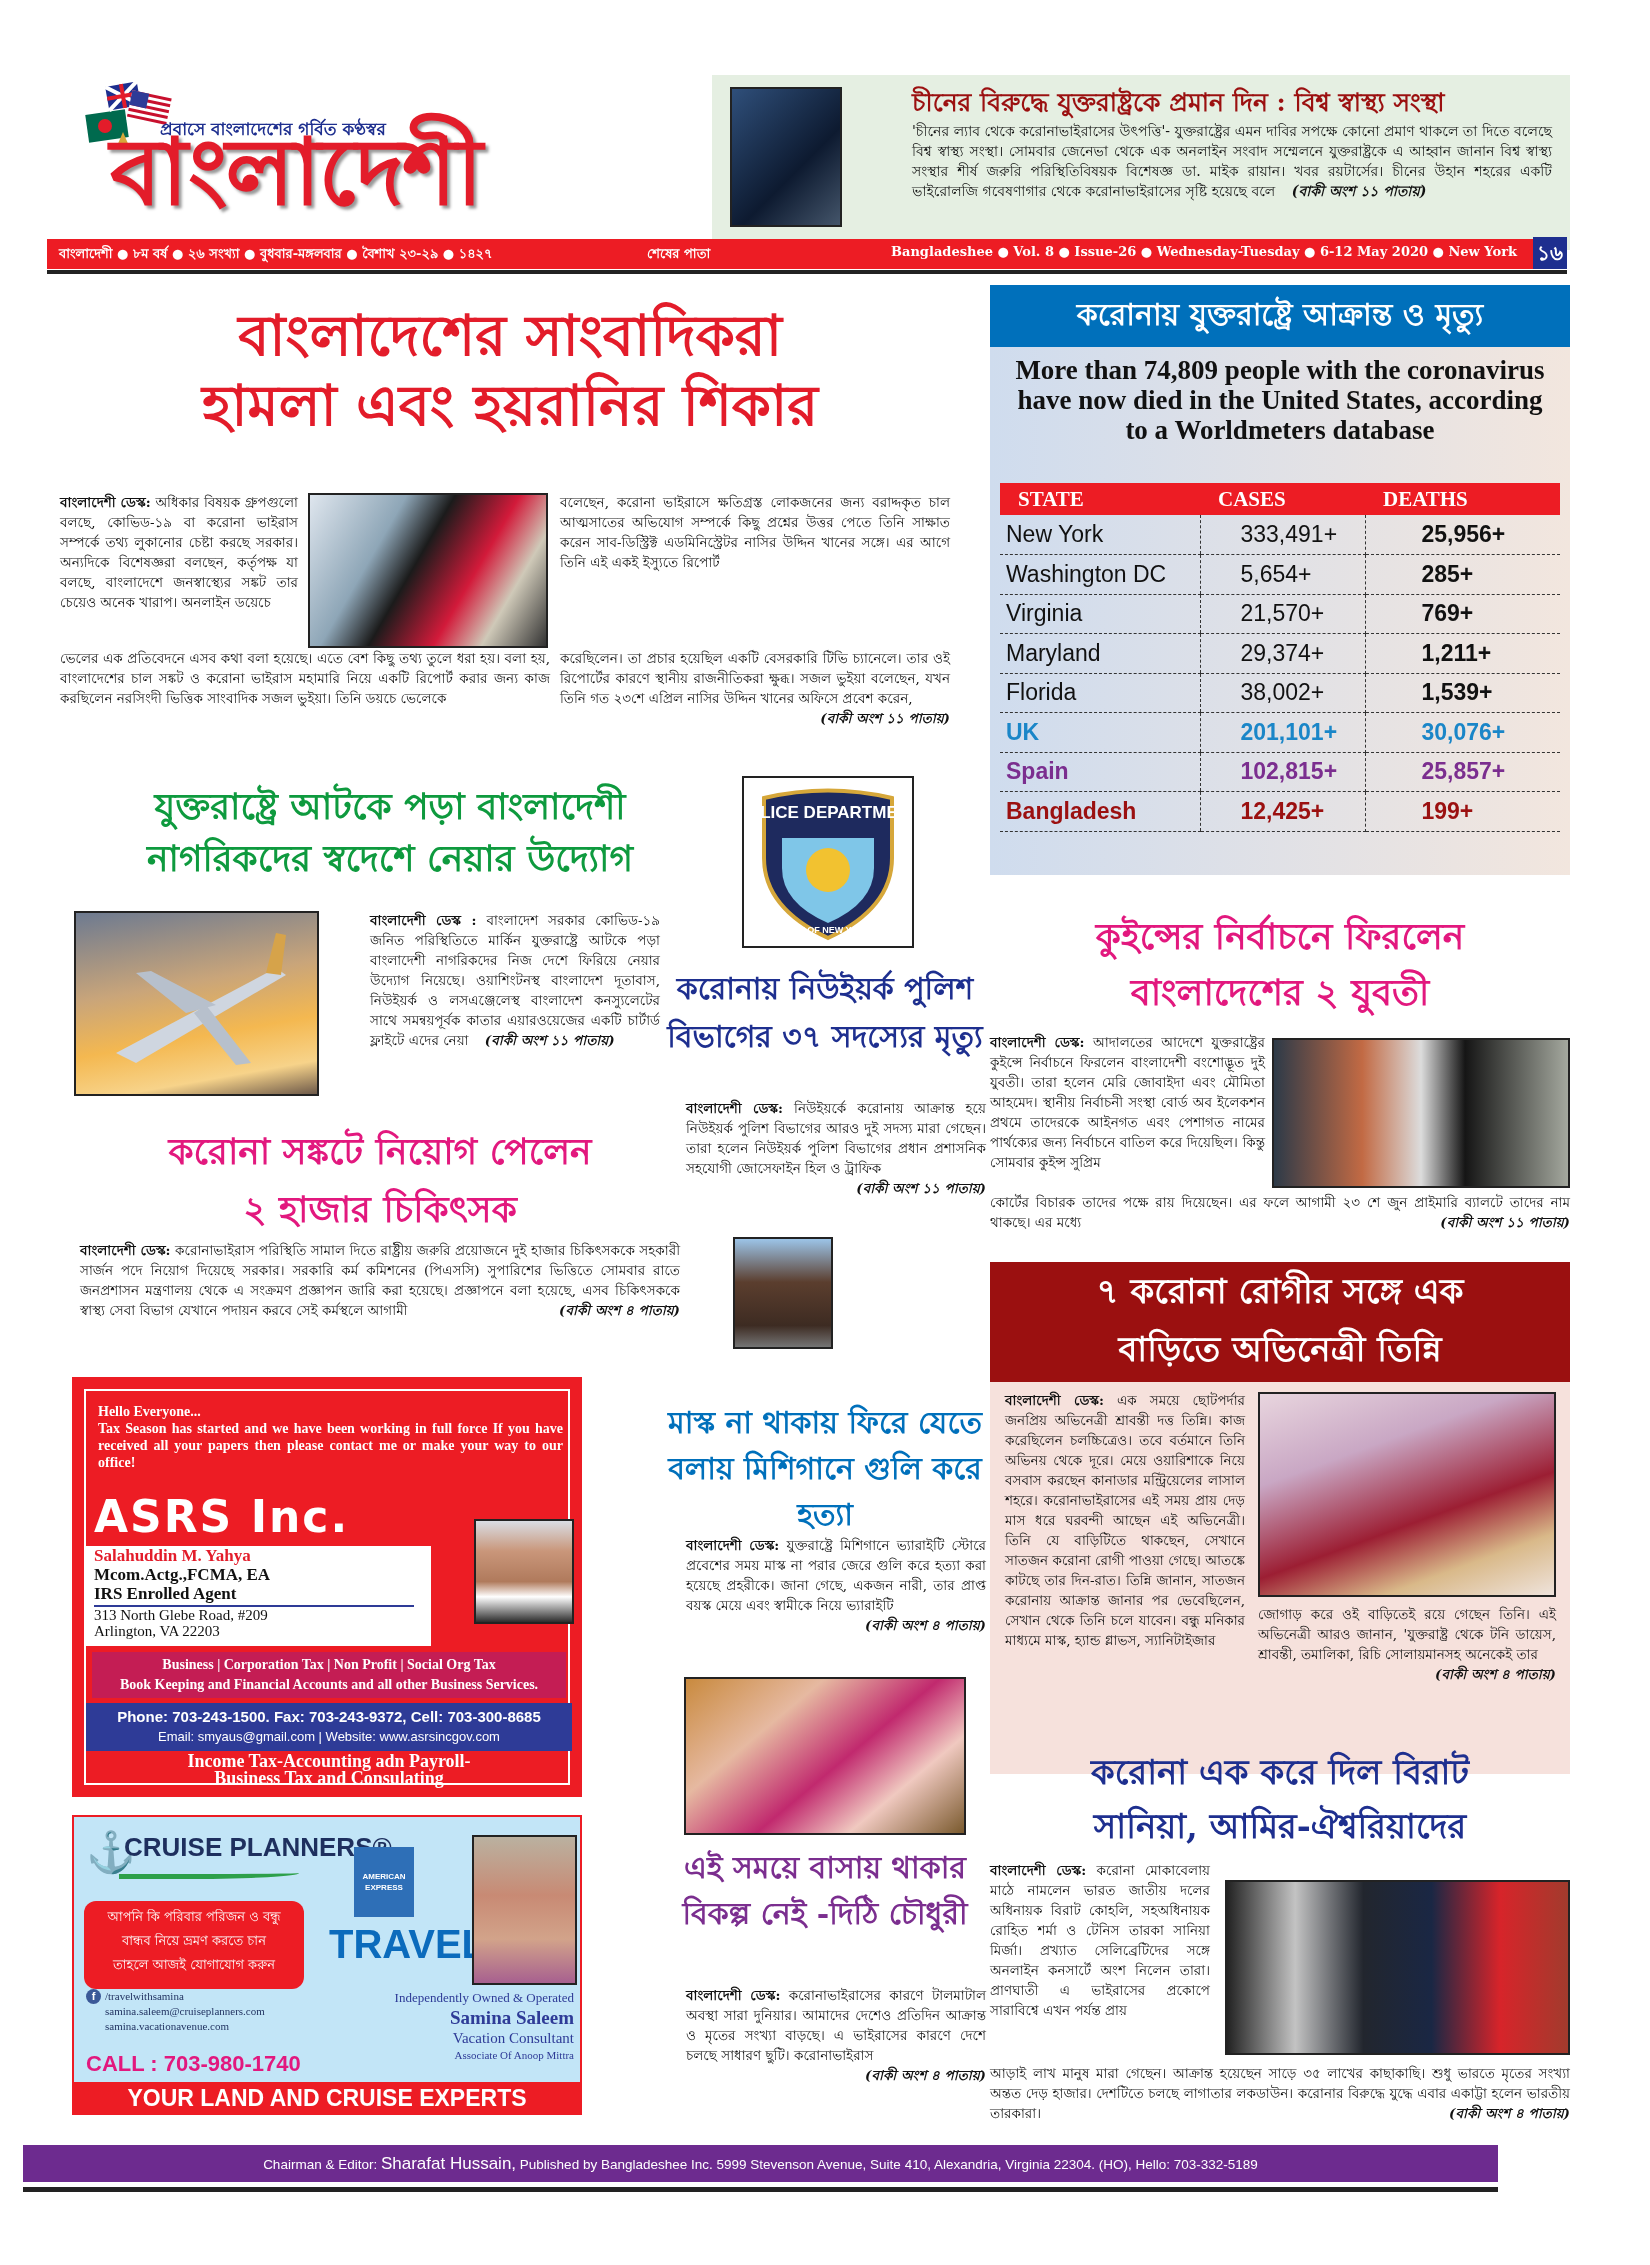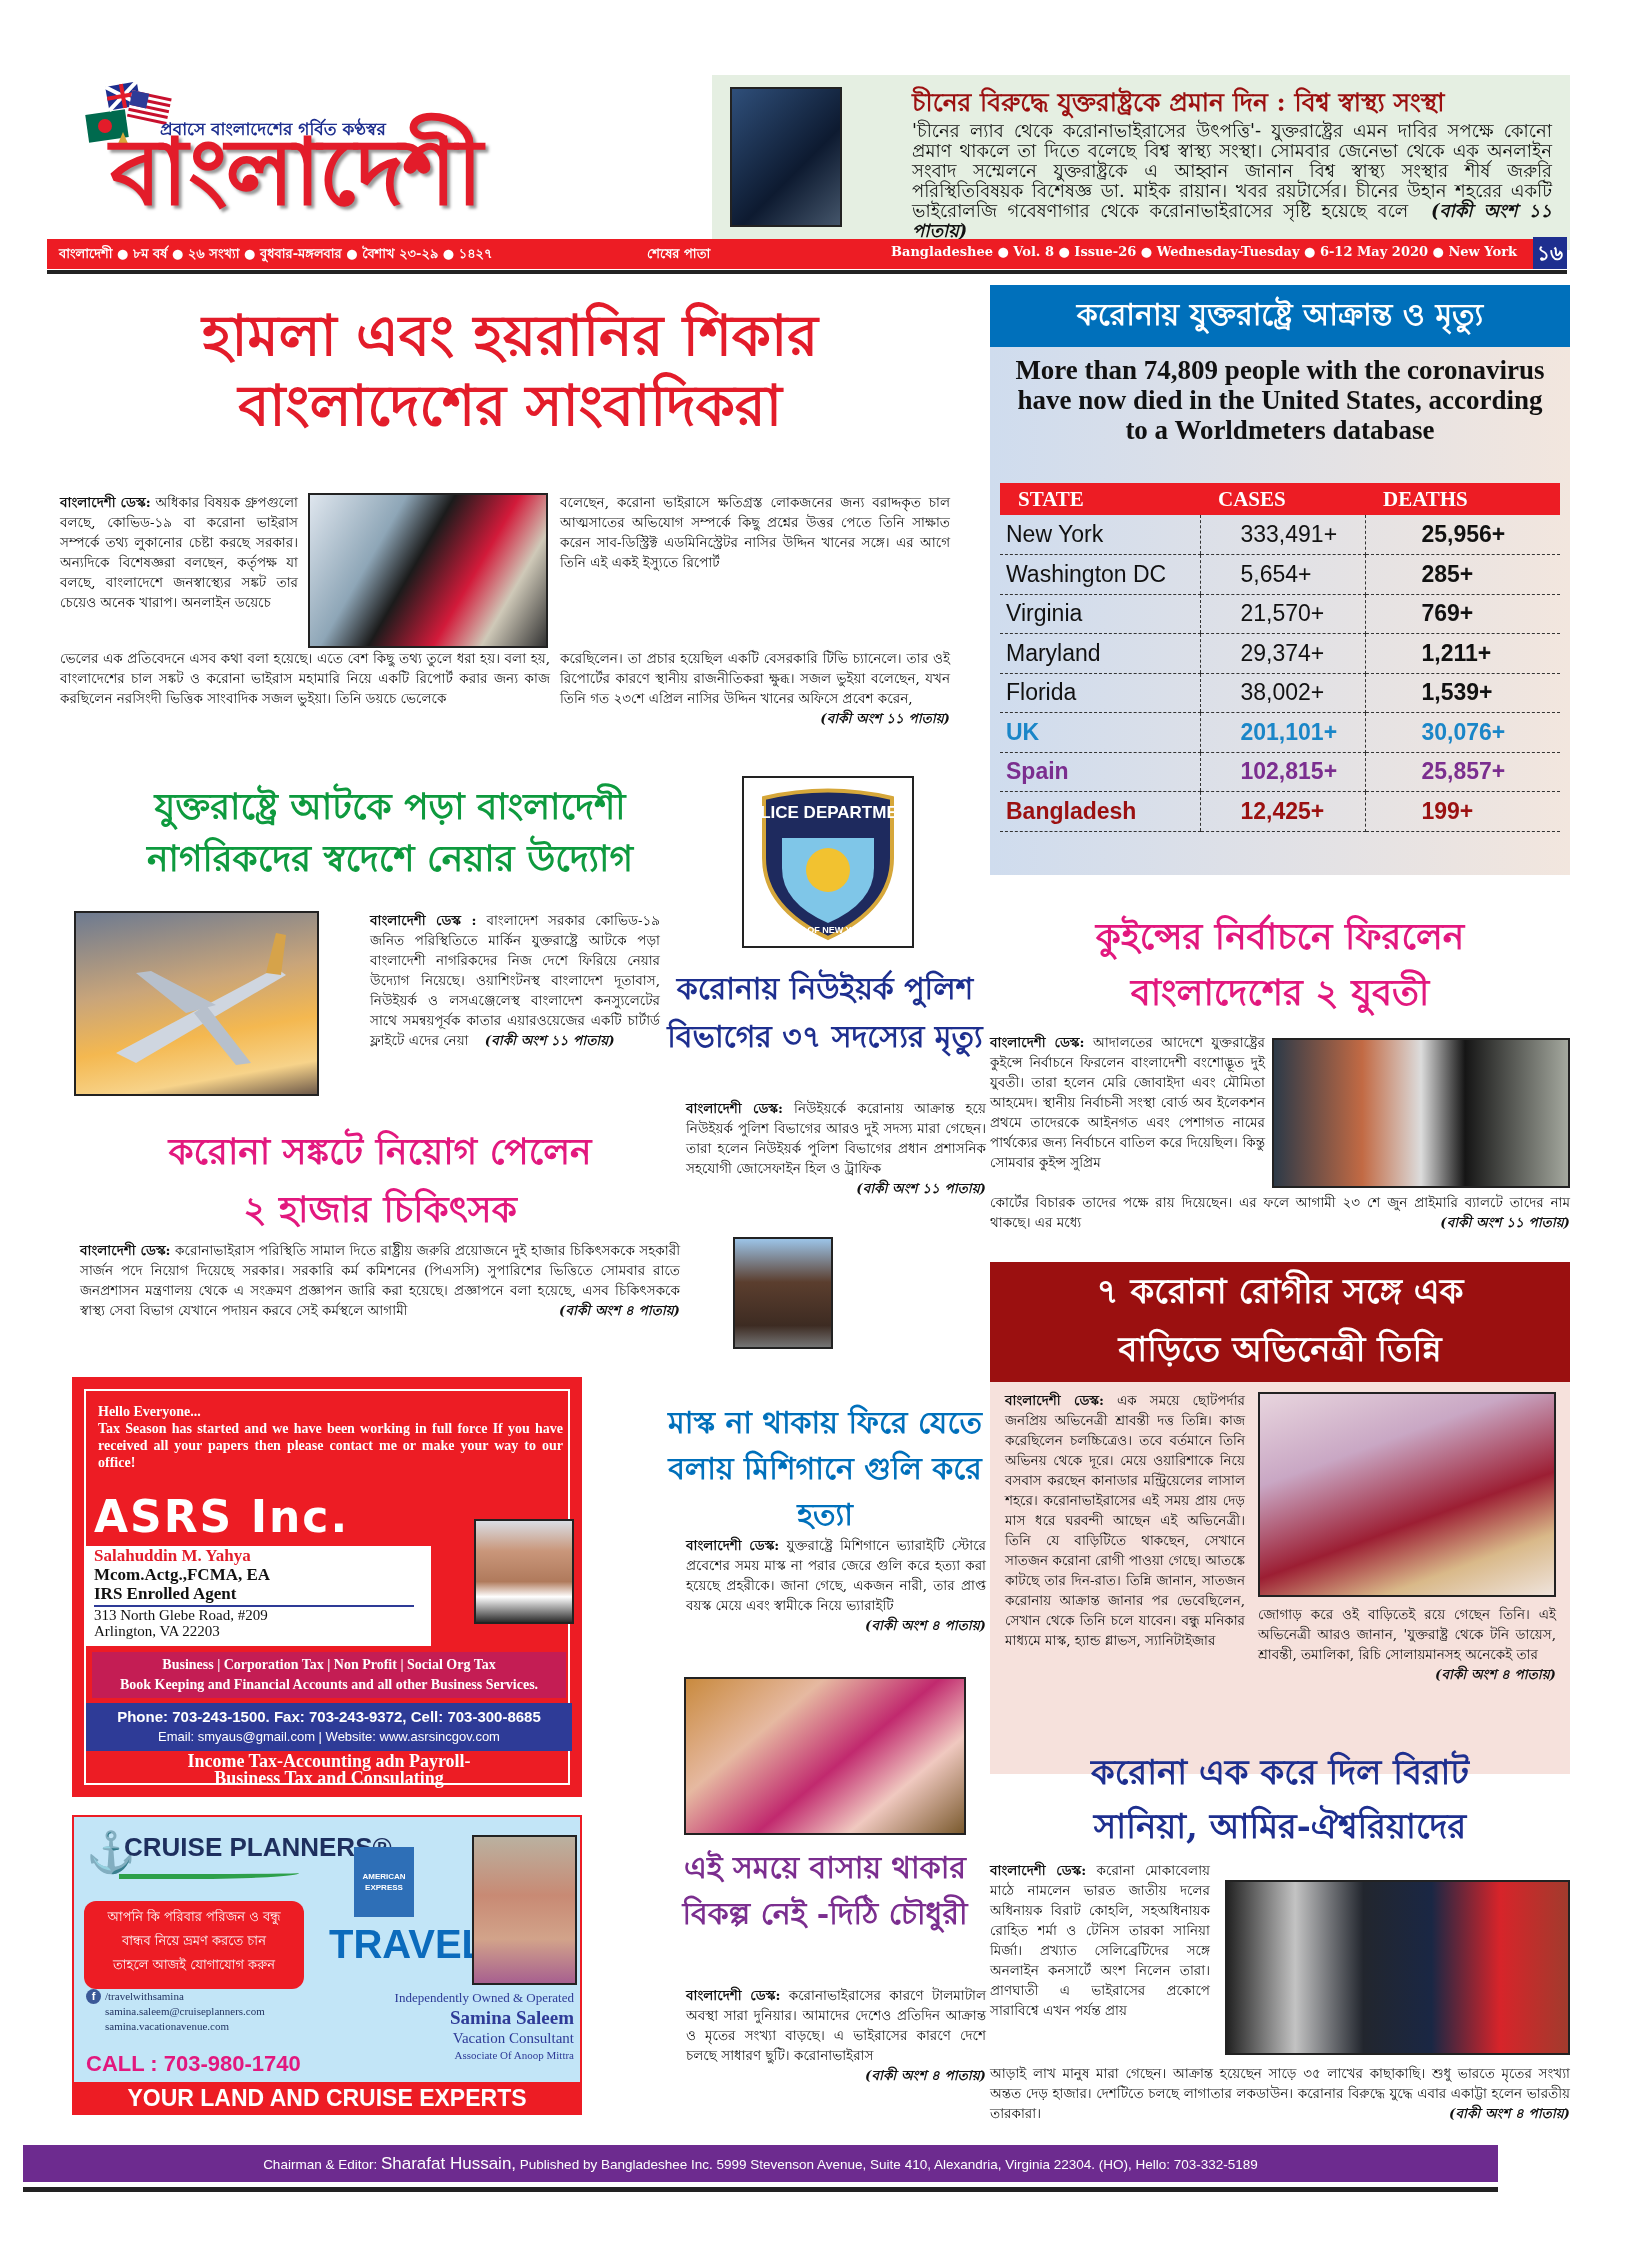--- a/index.html
+++ b/index.html
@@ -13,21 +13,21 @@
   .cont-inline { font-style: italic; font-weight: bold; margin-left: 12px; }
 
   
   #logo-flags { left: 85px; top: 82px; width: 90px; height: 70px; }
   #tagline { left: 160px; top: 116px; font-size: 17px; color: #1e2f8f; font-weight: bold; font-family: "DejaVu Sans", sans-serif; }
   #logo-title { left: 110px; top: 118px; font-size: 92px; color: #e31c2a; font-weight: bold; font-family: "DejaVu Sans", sans-serif; letter-spacing: -2px; text-shadow: 3px 3px 3px #999; line-height: 110px; }
 
   #top-story { left: 712px; top: 75px; width: 858px; height: 175px; background: #e5efe2; }
   #top-story-photo { left: 18px; top: 12px; width: 112px; height: 140px; background: linear-gradient(135deg,#2f4f7a,#0d1a30 60%,#44556a); }
   #top-story-title { left: 200px; top: 8px; font-size: 25px; color: #9b1010; font-weight: bold; }
-  #top-story-text { left: 200px; top: 46px; width: 640px; font-size: 18px; line-height: 20px; text-align: justify; }
+  #top-story-text { left: 200px; top: 46px; width: 640px; font-size: 14px; line-height: 20px; text-align: justify; }
 
   #dateline-bar { left: 47px; top: 239px; width: 1520px; height: 30px; background: #ed1c24; }
   .dateline { position: absolute; top: 5px; color: #fff; font-size: 13px; font-weight: bold; }
   #page-num { right: 0; top: -2px; width: 34px; height: 32px; background: #1e2f8f; color: #fff; font-size: 20px; text-align: center; line-height: 32px; font-weight: bold; }
   #rule-1 { left: 47px; top: 270px; width: 1520px; height: 4px; background: #222; }
 
   
   #lead-headline { left: 60px; top: 300px; width: 900px; text-align: center; color: #e31c2a; font-size: 56px; line-height: 70px; font-weight: bold; }
   #lead-col1 { left: 60px; top: 492px; width: 238px; }
   #lead-photo { left: 308px; top: 493px; width: 240px; height: 155px; background: linear-gradient(120deg,#dfe6ee 0%,#8ea6b7 30%,#1b1b1b 45%,#d21a3a 65%,#cfc9b8 80%,#333 100%); }
@@ -163,22 +163,22 @@
 
 <div id="dateline-bar" class="abs">
   <span class="dateline" style="left:12px;">বাংলাদেশী ● ৮ম বর্ষ ● ২৬ সংখ্যা ● বুধবার-মঙ্গলবার ● বৈশাখ ২৩-২৯ ● ১৪২৭</span>
   <span class="dateline" style="left:600px;">শেষের পাতা</span>
   <span class="dateline" style="right:50px;">Bangladeshee ● Vol. 8 ● Issue-26 ● Wednesday-Tuesday ● 6-12 May 2020 ● New York</span>
   <span id="page-num" class="abs">১৬</span>
 </div>
 <div id="rule-1" class="abs"></div>
 
 <div id="lead-headline" class="abs">
+  <div>বাংলাদেশের সাংবাদিকরা</div>
   <div>হামলা এবং হয়রানির শিকার</div>
-  <div>বাংলাদেশের সাংবাদিকরা</div>
 </div>
 <div id="lead-col1" class="abs body-text">
   <b>বাংলাদেশী ডেস্ক:</b>
   <span>অধিকার বিষয়ক গ্রুপগুলো বলছে, কোভিড-১৯ বা করোনা ভাইরাস সম্পর্কে তথ্য লুকানোর চেষ্টা করছে সরকার। অন্যদিকে বিশেষজ্ঞরা বলছেন, কর্তৃপক্ষ যা বলছে, বাংলাদেশে জনস্বাস্থ্যের সঙ্কট তার চেয়েও অনেক খারাপ। অনলাইন ডয়েচে</span>
 </div>
 <div id="lead-photo" class="photo"></div>
 <div id="lead-col2" class="abs body-text">বলেছেন, করোনা ভাইরাসে ক্ষতিগ্রস্ত লোকজনের জন্য বরাদ্দকৃত চাল আত্মসাতের অভিযোগ সম্পর্কে কিছু প্রশ্নের উত্তর পেতে তিনি সাক্ষাত করেন সাব-ডিস্ট্রিক্ট এডমিনিস্ট্রেটর নাসির উদ্দিন খানের সঙ্গে। এর আগে তিনি এই একই ইস্যুতে রিপোর্ট</div>
 <div id="lead-bottom-left" class="abs body-text">ভেলের এক প্রতিবেদনে এসব কথা বলা হয়েছে। এতে বেশ কিছু তথ্য তুলে ধরা হয়। বলা হয়, বাংলাদেশের চাল সঙ্কট ও করোনা ভাইরাস মহামারি নিয়ে একটি রিপোর্ট করার জন্য কাজ করছিলেন নরসিংদী ভিত্তিক সাংবাদিক সজল ভুইয়া। তিনি ডয়চে ভেলেকে</div>
 <div id="lead-bottom-right" class="abs body-text">
   <span>করেছিলেন। তা প্রচার হয়েছিল একটি বেসরকারি টিভি চ্যানেলে। তার ওই রিপোর্টের কারণে স্থানীয় রাজনীতিকরা ক্ষুব্ধ। সজল ভুইয়া বলেছেন, যখন তিনি গত ২৩শে এপ্রিল নাসির উদ্দিন খানের অফিসে প্রবেশ করেন,</span>

